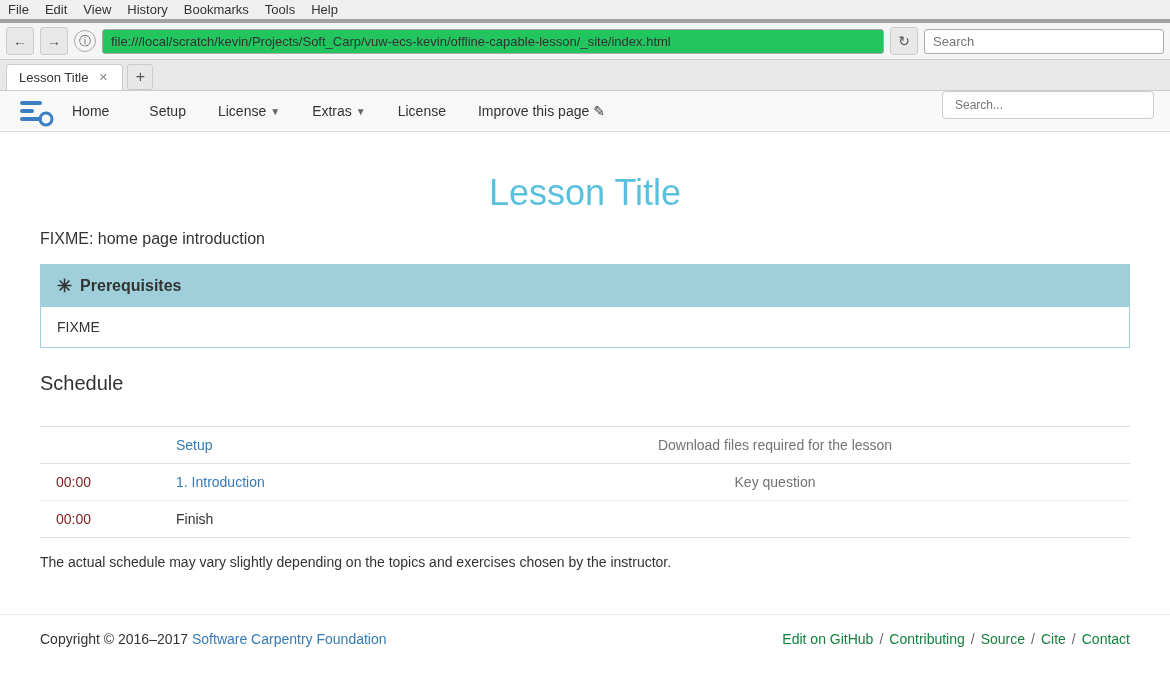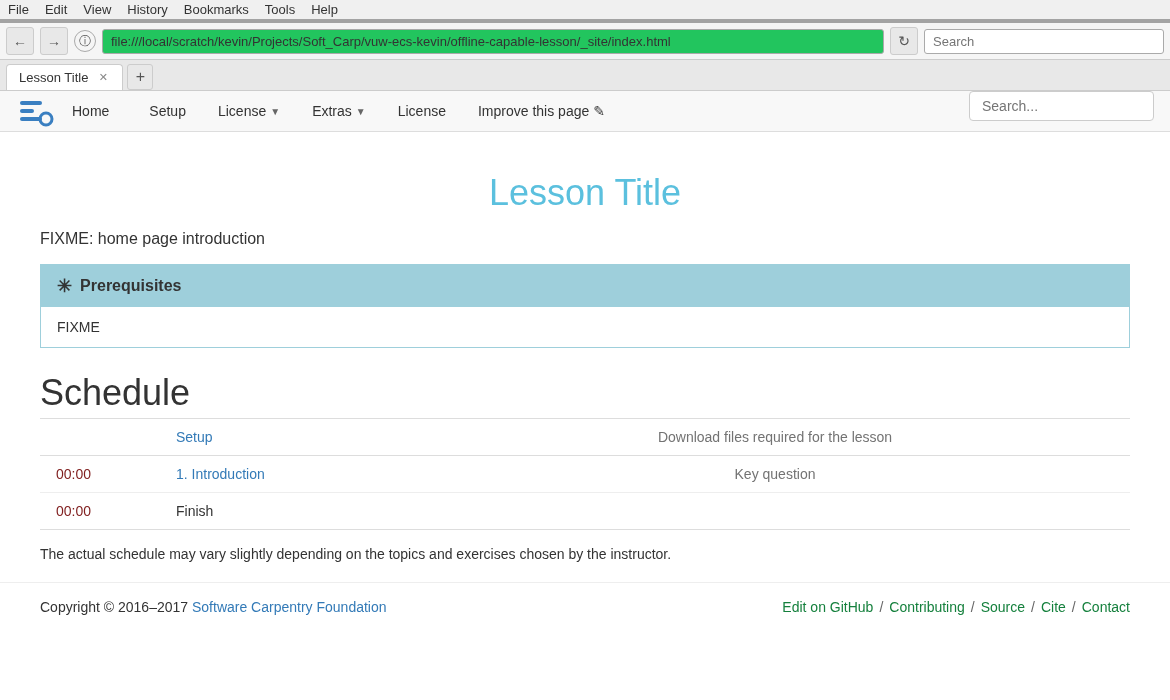--- a/index.html
+++ b/index.html
@@ -139,22 +139,22 @@
     }
     .dropdown-arrow {
       font-size: 10px;
       color: #666;
     }
     .nav-search {
       margin-left: auto;
       border: 1px solid #ccc;
       border-radius: 4px;
       padding: 6px 12px;
-      font-size: 14px;
-      width: 185px;
+      font-size: 12px;
+      width: 212px;
     }
 
     
     .page-content {
       padding: 20px 40px;
       max-width: 1170px;
     }
 
     .lesson-title {
       text-align: center;
@@ -187,23 +187,23 @@
     .prereq-icon {
       color: #333;
       font-size: 18px;
     }
     .prerequisites-body {
       padding: 12px 16px;
       font-size: 14px;
     }
 
     .schedule-title {
-      font-size: 36px;
+      font-size: 20px;
       font-weight: normal;
-      margin-bottom: 4px;
+      margin-bottom: 31px;
       color: #333;
     }
 
     .schedule-table {
       width: 100%;
       border-collapse: collapse;
       margin-bottom: 16px;
     }
     .schedule-table td {
       padding: 10px 16px;
@@ -219,20 +219,21 @@
       border-bottom: 1px solid #ddd;
     }
     .time-col { width: 120px; color: #7f1d1d; }
     .link-col { width: 260px; }
     .link-col a { color: #337ab7; text-decoration: none; }
     .desc-col { color: #737373; text-align: center; }
 
     .schedule-note {
       font-size: 14px;
       color: #333;
+      margin-bottom: 24px;
     }
 
     .page-footer {
       display: flex;
       align-items: center;
       justify-content: space-between;
       padding: 16px 40px;
       font-size: 14px;
       border-top: 1px solid #eee;
       flex-wrap: wrap;

